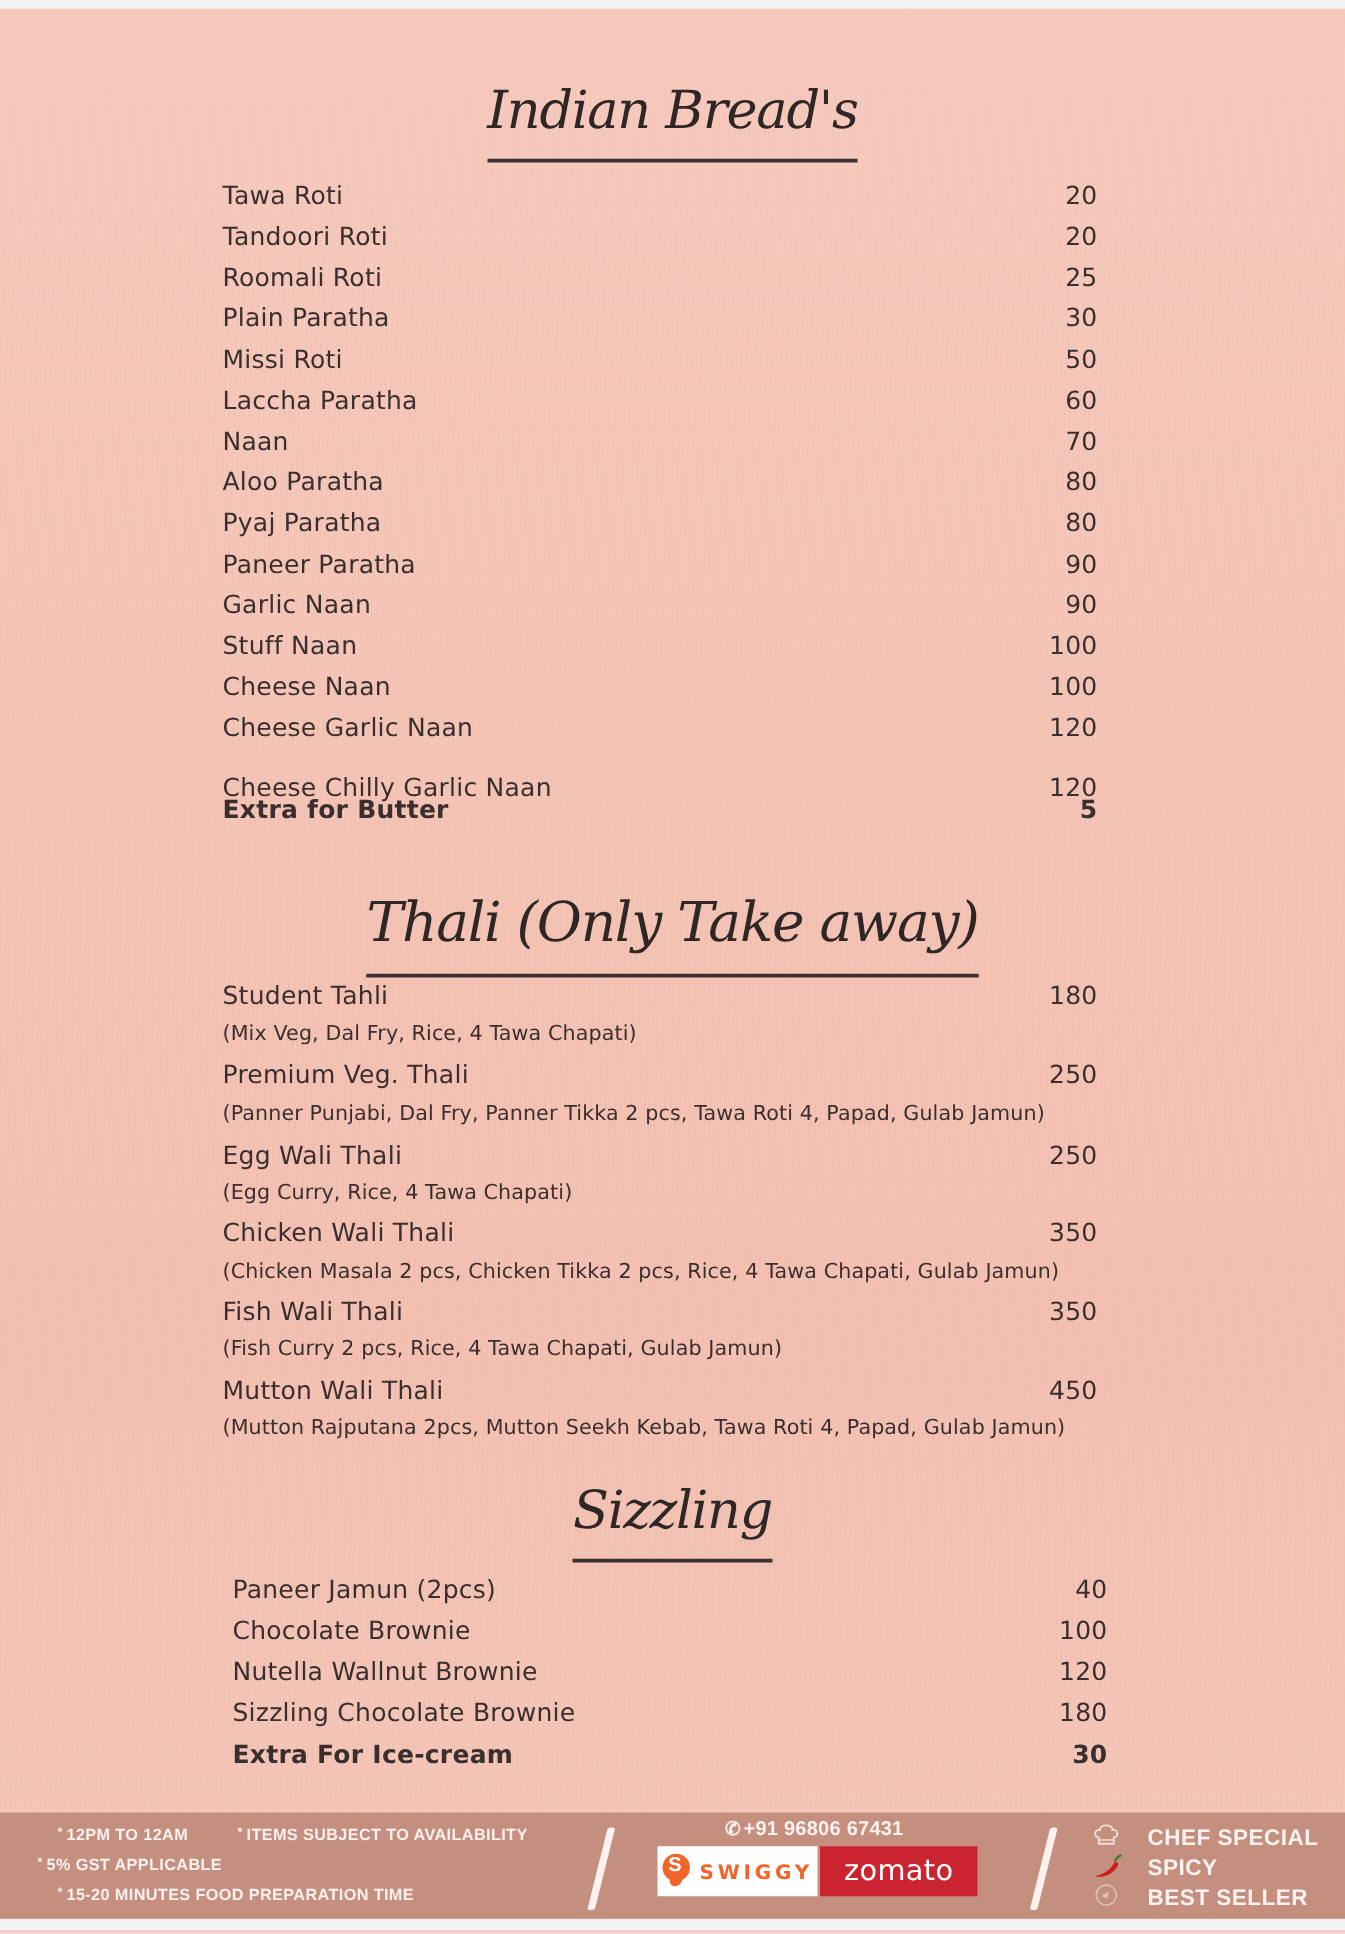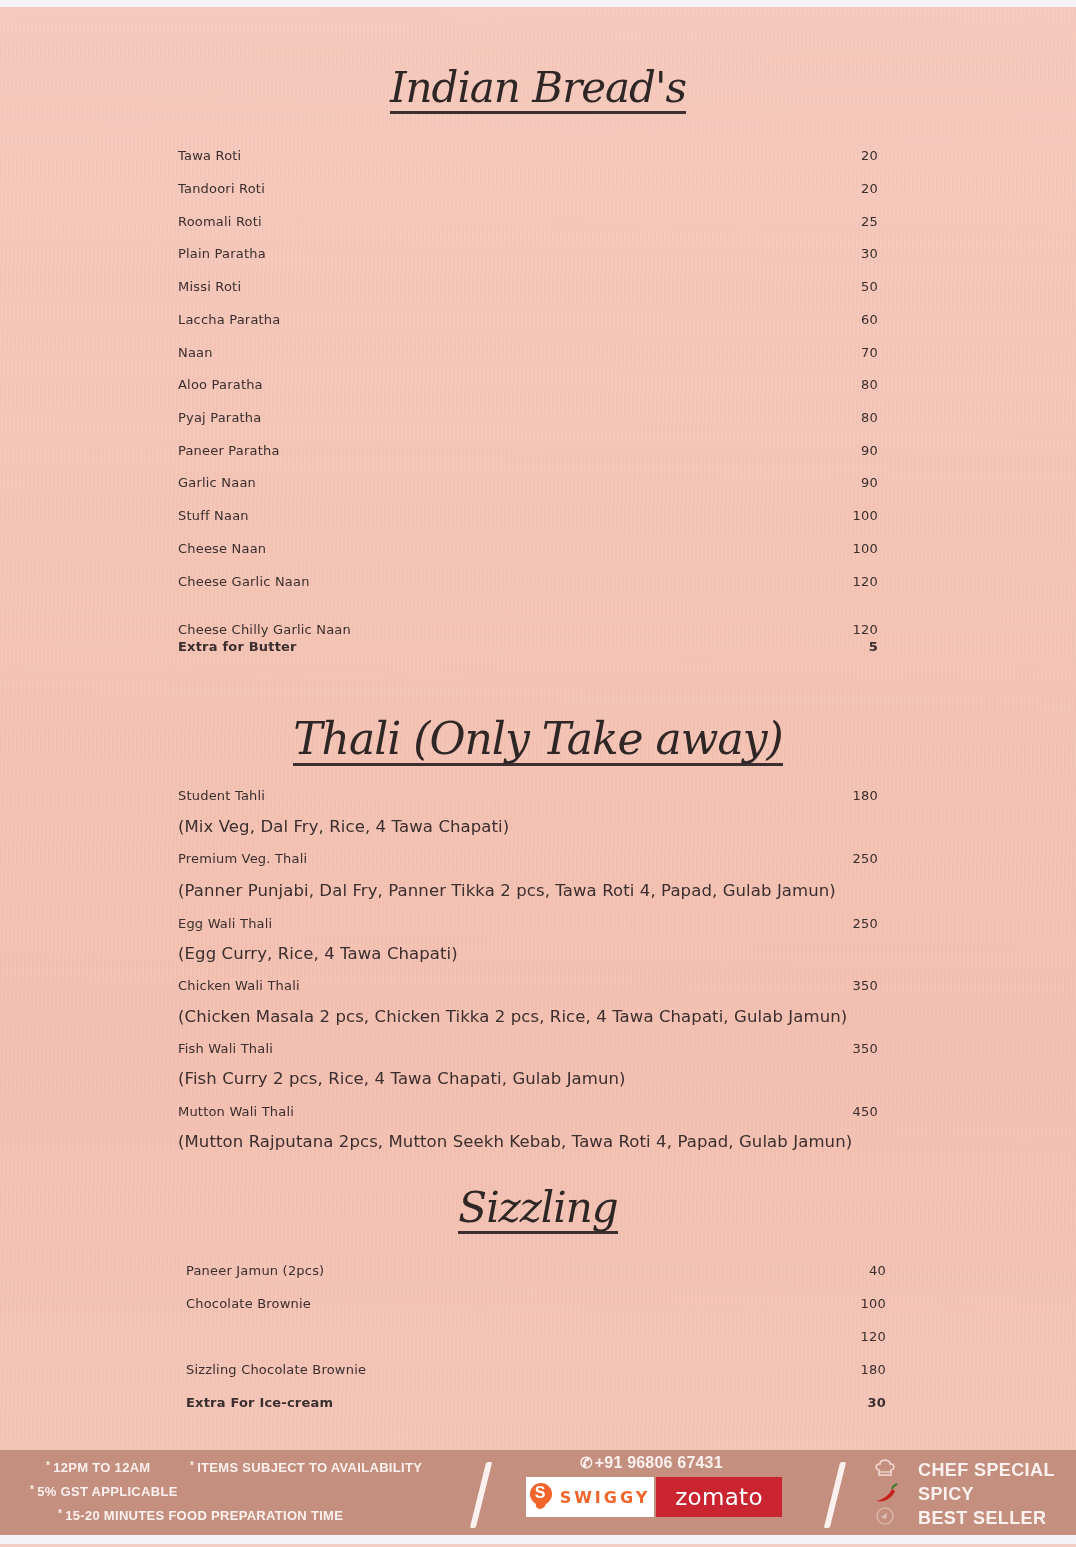--- a/index.html
+++ b/index.html
@@ -21,31 +21,31 @@
   }
   .heading {
     position: absolute; left: 0; width: 1076px; text-align: center;
     font-family: "DejaVu Serif", serif; font-style: italic;
     color: #2f2626;
   }
   .heading span {
     display: inline-block;
     border-bottom: 3px solid #3b302f;
     line-height: 1;
-    padding-bottom: 2px;
+    padding-bottom: 18px;
     letter-spacing: -1px;
   }
   .h-breads { top: 56px; font-size: 42px; }
   .h-thali { top: 706px; font-size: 44px; }
   .h-dessert { top: 1176px; font-size: 42px; }
 
   .list { position: absolute; }
   .row {
     position: absolute; left: 0; right: 0; height: 30px;
-    font-size: 13px; line-height: 30px; letter-spacing: 0.2px;
+    font-size: 20px; line-height: 30px; letter-spacing: 0.2px;
   }
   .row .name { position: absolute; left: 0; white-space: nowrap; }
   .row .price { position: absolute; right: 0; white-space: nowrap; }
   .row.bold { font-weight: bold; }
   .desc {
     position: absolute; left: 0; font-size: 16.5px; line-height: 24px;
     white-space: nowrap; letter-spacing: 0.1px;
   }
 
   .breads { left: 178px; width: 700px; top: 134px; height: 530px; }
@@ -223,38 +223,39 @@
   <div class="list dessert">
     <div class="row" style="top:0px">
         <span class="name">Paneer Jamun (2pcs)</span>
         <span class="price">40</span>
       </div>
     <div class="row" style="top:33px">
         <span class="name">Chocolate Brownie</span>
         <span class="price">100</span>
       </div>
     <div class="row" style="top:66px">
+        <span class="name">Nutella Wallnut Brownie</span>
         <span class="price">120</span>
       </div>
     <div class="row" style="top:99px">
         <span class="name">Sizzling Chocolate Brownie</span>
         <span class="price">180</span>
       </div>
     <div class="row bold" style="top:132px">
         <span class="name">Extra For  Ice-cream</span>
         <span class="price">30</span>
       </div>
   </div>
 </div>
 
 <div class="footer">
   <div class="note" style="left:46px; top:10px;">12PM TO 12AM</div>
   <div class="note" style="left:190px; top:10px;">ITEMS SUBJECT TO AVAILABILITY</div>
   <div class="note" style="left:30px; top:34px;">5% GST APPLICABLE</div>
-  <div class="note" style="left:58px; top:58px;">15-20 MINUTES FOOD PREPARATION TIME</div>
+  <div class="note" style="left:46px; top:58px;">15-20 MINUTES FOOD PREPARATION TIME</div>
 
   <div class="slash" style="left:478px; top:12px;"></div>
 
   <div class="phone">
     <span class="ph-icon">✆</span><span>+91 96806 67431</span>
   </div>
 
   <div class="swiggy">
     <div class="logo">
       <div class="pin"></div>

